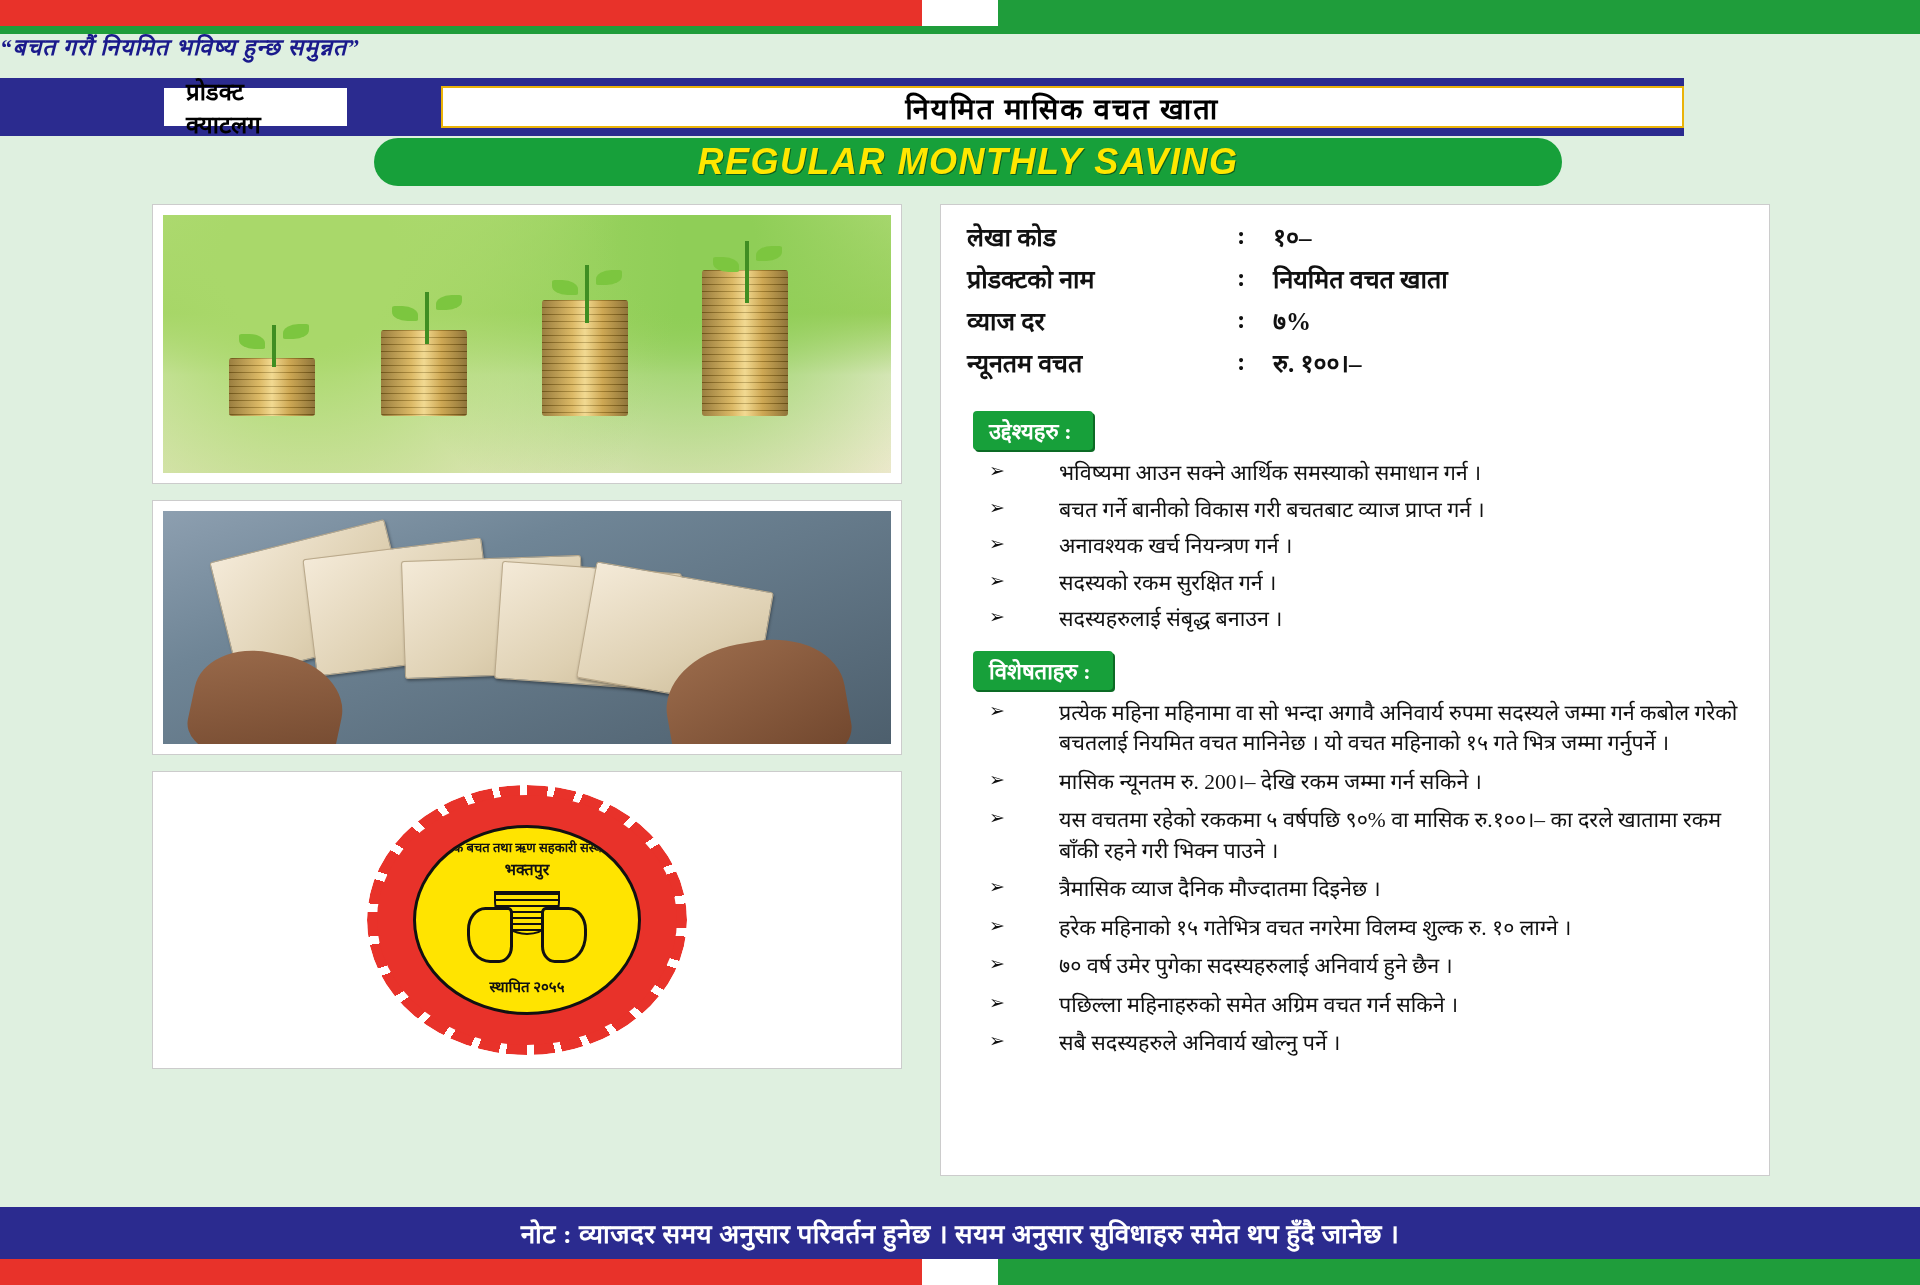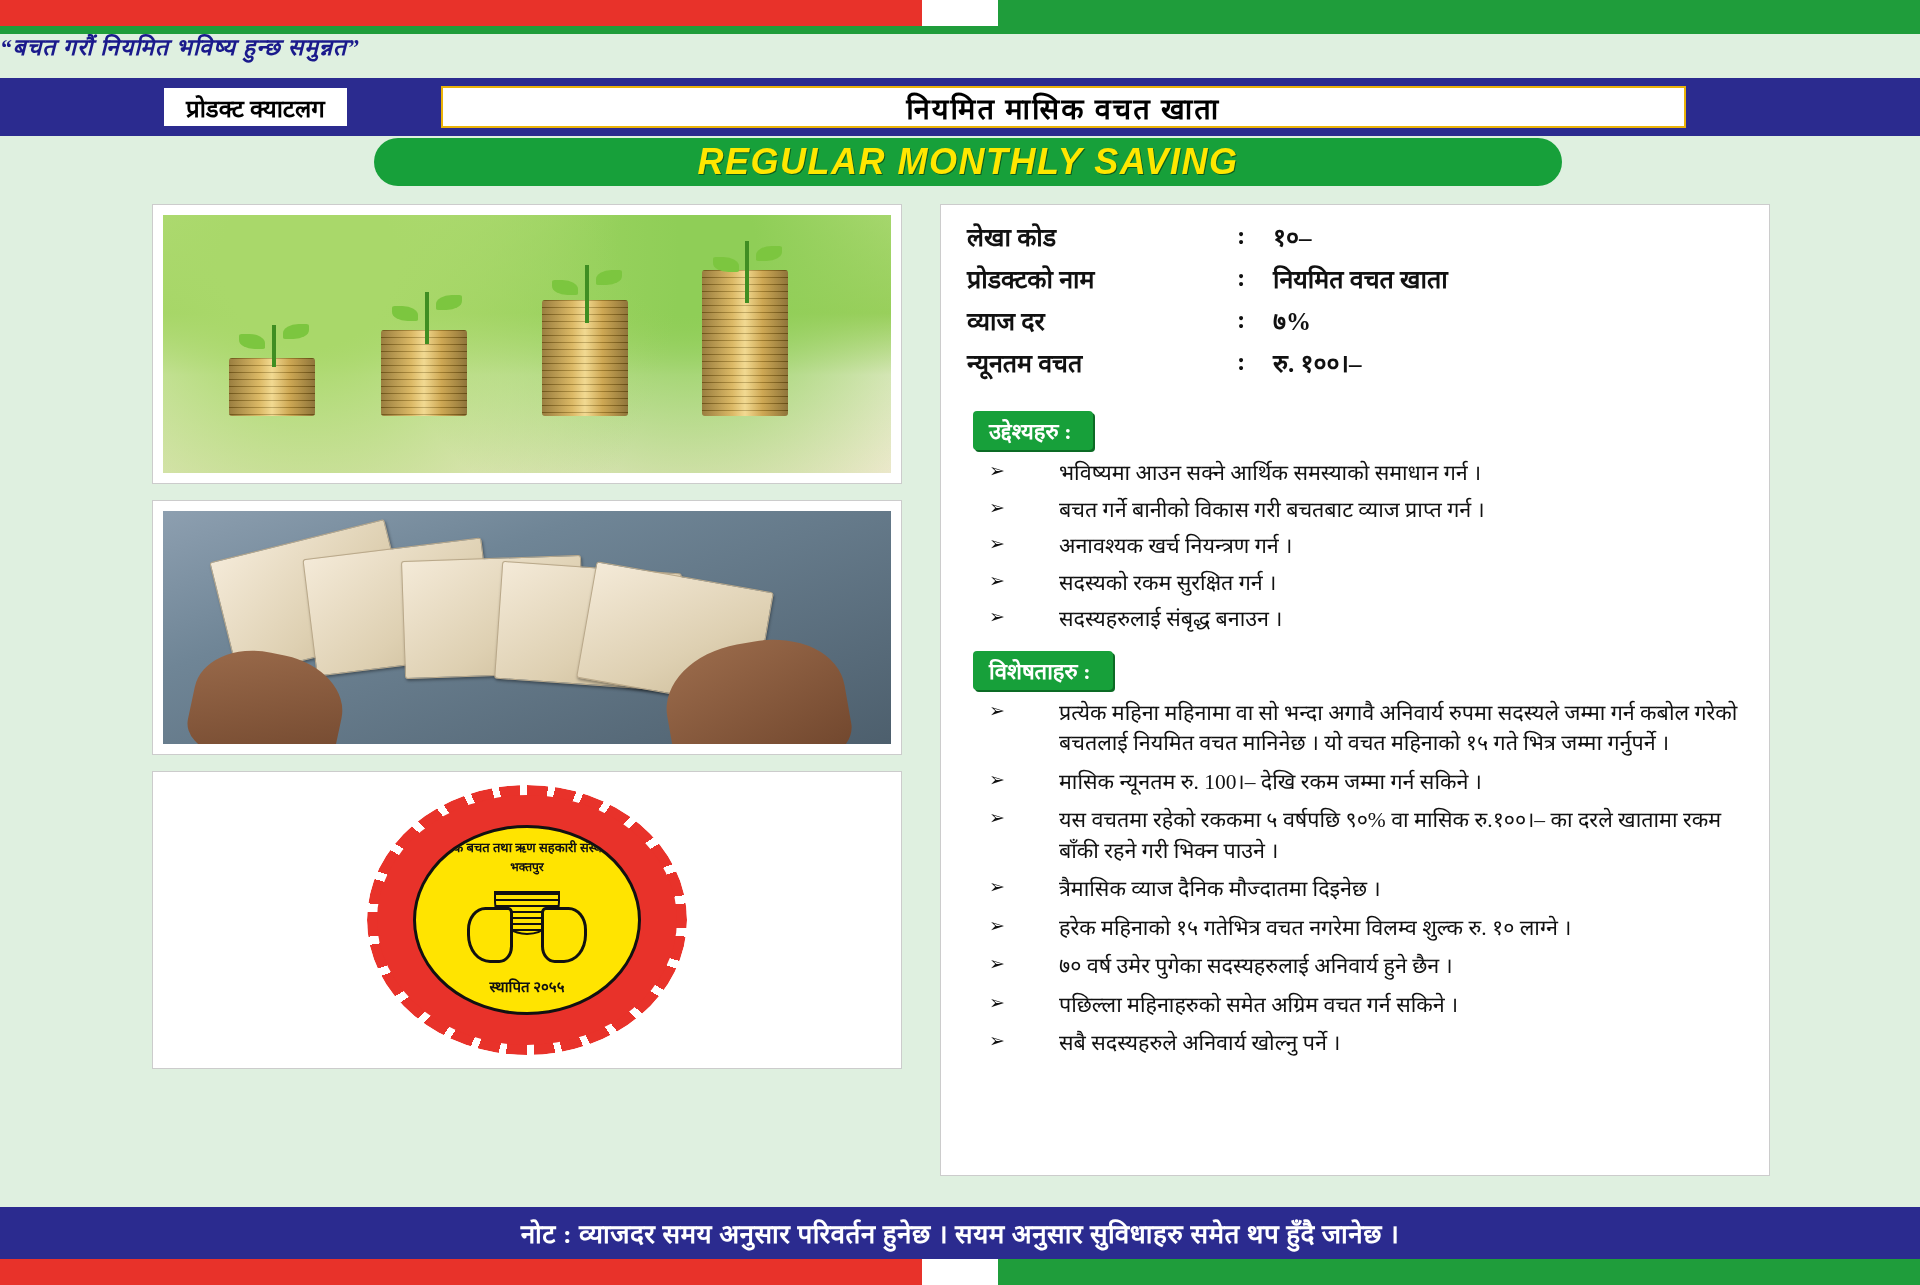--- a/index.html
+++ b/index.html
@@ -33,21 +33,21 @@
     text-align: left;
     color: #1a1a8c;
     font-size: 23px;
     font-weight: bold;
     font-style: italic;
     letter-spacing: 1px;
     font-family: "Liberation Serif", serif;
   }
   
   .titleband {
-    position: absolute; top: 78px; left: 0; width: 1920px; height: 58px;
+    position: absolute; top: 78px; left: 0; width: 1684px; height: 58px;
     background: #2b2b8f;
     display: flex; align-items: center;
   }
   .catalog-box {
     margin-left: 162px;
     background: #ffffff;
     border: 2px solid #2b2b8f;
     height: 42px;
     display: flex; align-items: center; justify-content: center;
     padding: 0 22px;
@@ -157,21 +157,21 @@
     background: #ffe400;
     border: 3px solid #111;
     display: flex; align-items: center; justify-content: center;
     overflow: hidden;
   }
   .seal-top-text, .seal-bottom-text, .seal-mid-text {
     position: absolute; width: 100%; text-align: center;
     font-family: "Liberation Serif", serif; color: #111; font-weight: bold;
   }
   .seal-top-text { top: 10px; font-size: 13px; }
-  .seal-mid-text { top: 30px; font-size: 12px; }
+  .seal-mid-text { top: 30px; font-size: 16px; }
   .seal-bottom-text { bottom: 16px; font-size: 15px; }
   .seal-hands {
     position: absolute; left: 50%; top: 52%; transform: translate(-50%,-50%);
     width: 120px; height: 78px;
   }
   .seal-hands .bowl {
     position: absolute; left: 50%; top: 6px; transform: translateX(-50%);
     width: 66px; height: 44px; border-radius: 0 0 40px 40px;
     background: repeating-linear-gradient(#111 0 2px, #ffe400 2px 6px);
     border: 2px solid #111;
@@ -369,21 +369,21 @@
       <li>भविष्यमा आउन सक्ने आर्थिक समस्याको समाधान गर्न ।</li>
       <li>बचत गर्ने बानीको विकास गरी बचतबाट व्याज प्राप्त गर्न ।</li>
       <li>अनावश्यक खर्च नियन्त्रण गर्न ।</li>
       <li>सदस्यको रकम सुरक्षित गर्न ।</li>
       <li>सदस्यहरुलाई संबृद्ध बनाउन ।</li>
     </ul>
 
     <div class="section-pill">विशेषताहरु :</div>
     <ul class="bullets features">
       <li>प्रत्येक महिना महिनामा वा सो भन्दा अगावै अनिवार्य रुपमा सदस्यले जम्मा गर्न कबोल गरेको बचतलाई नियमित वचत मानिनेछ । यो वचत महिनाको १५ गते भित्र जम्मा गर्नुपर्ने ।</li>
-      <li>मासिक न्यूनतम रु. 100।– देखि रकम जम्मा गर्न सकिने ।</li>
+      <li>मासिक न्यूनतम रु. 200।– देखि रकम जम्मा गर्न सकिने ।</li>
       <li>यस वचतमा रहेको रककमा ५ वर्षपछि ९०% वा मासिक रु.१००।– का दरले खातामा रकम बाँकी रहने गरी भिक्न पाउने ।</li>
       <li>त्रैमासिक व्याज दैनिक मौज्दातमा दिइनेछ ।</li>
       <li>हरेक महिनाको १५ गतेभित्र वचत नगरेमा विलम्व शुल्क रु. १० लाग्ने ।</li>
       <li>७० वर्ष उमेर पुगेका सदस्यहरुलाई अनिवार्य हुने छैन ।</li>
       <li>पछिल्ला महिनाहरुको समेत अग्रिम वचत गर्न सकिने ।</li>
       <li>सबै सदस्यहरुले अनिवार्य खोल्नु पर्ने ।</li>
     </ul>
 
   </div>
 

